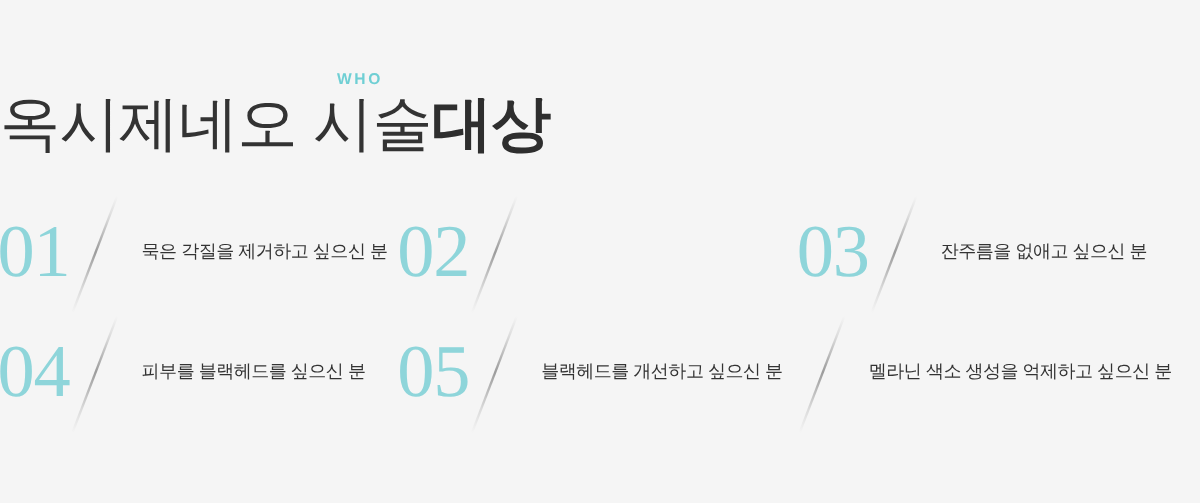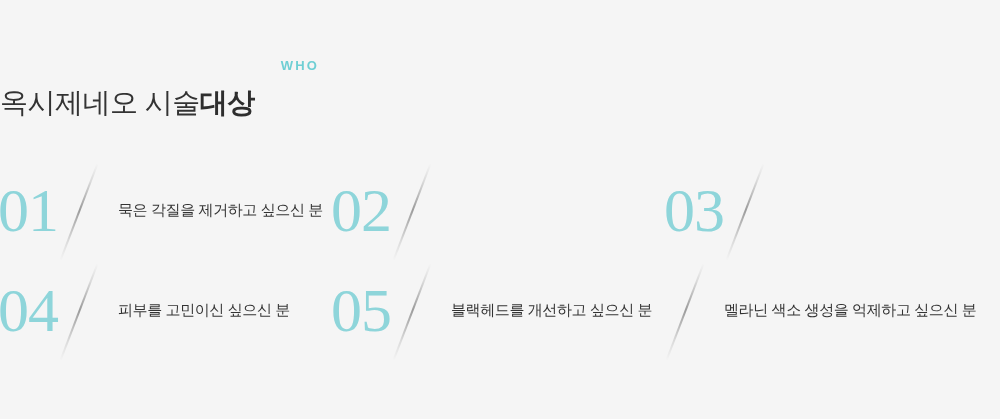--- a/index.html
+++ b/index.html
@@ -33,21 +33,21 @@
     font-size: 13px;
     font-weight: bold;
     letter-spacing: 2.2px;
     color: #6fcfd4;
     line-height: 16px;
     margin: 0 0 6px 0;
     display: block;
     text-align: center;
   }
   .heading {
-    font-size: 28px;
+    font-size: 50px;
     line-height: 46px;
     color: #303030;
     white-space: nowrap;
     margin: 0;
     font-weight: 300;
     letter-spacing: -0.5px;
   }
   .heading .light {
     font-weight: 300;
     color: #333333;
@@ -139,26 +139,27 @@
     </div>
 
     <div class="item">
       <span class="item-num">02</span>
       <span class="item-slash"></span>
     </div>
 
     <div class="item">
       <span class="item-num">03</span>
       <span class="item-slash"></span>
+      <span class="item-text">잔주름을 없애고 싶으신 분</span>
     </div>
 
     <div class="item">
       <span class="item-num">04</span>
       <span class="item-slash"></span>
-      <span class="item-text">피부를 고민이신 싶으신 분</span>
+      <span class="item-text">피부를 블랙헤드를 싶으신 분</span>
     </div>
 
     <div class="item">
       <span class="item-num">05</span>
       <span class="item-slash"></span>
       <span class="item-text">블랙헤드를 개선하고 싶으신 분</span>
     </div>
 
     <div class="item">
       <span class="item-slash"></span>

